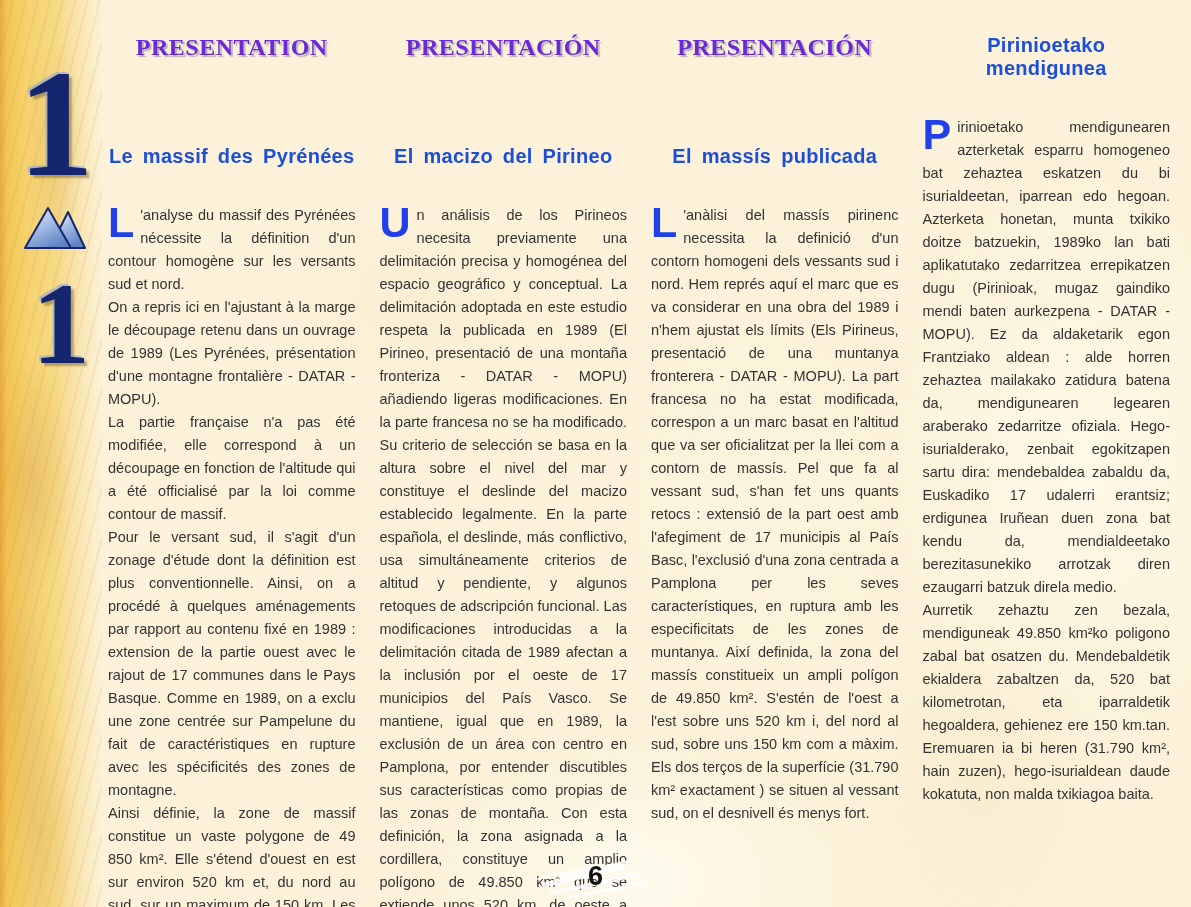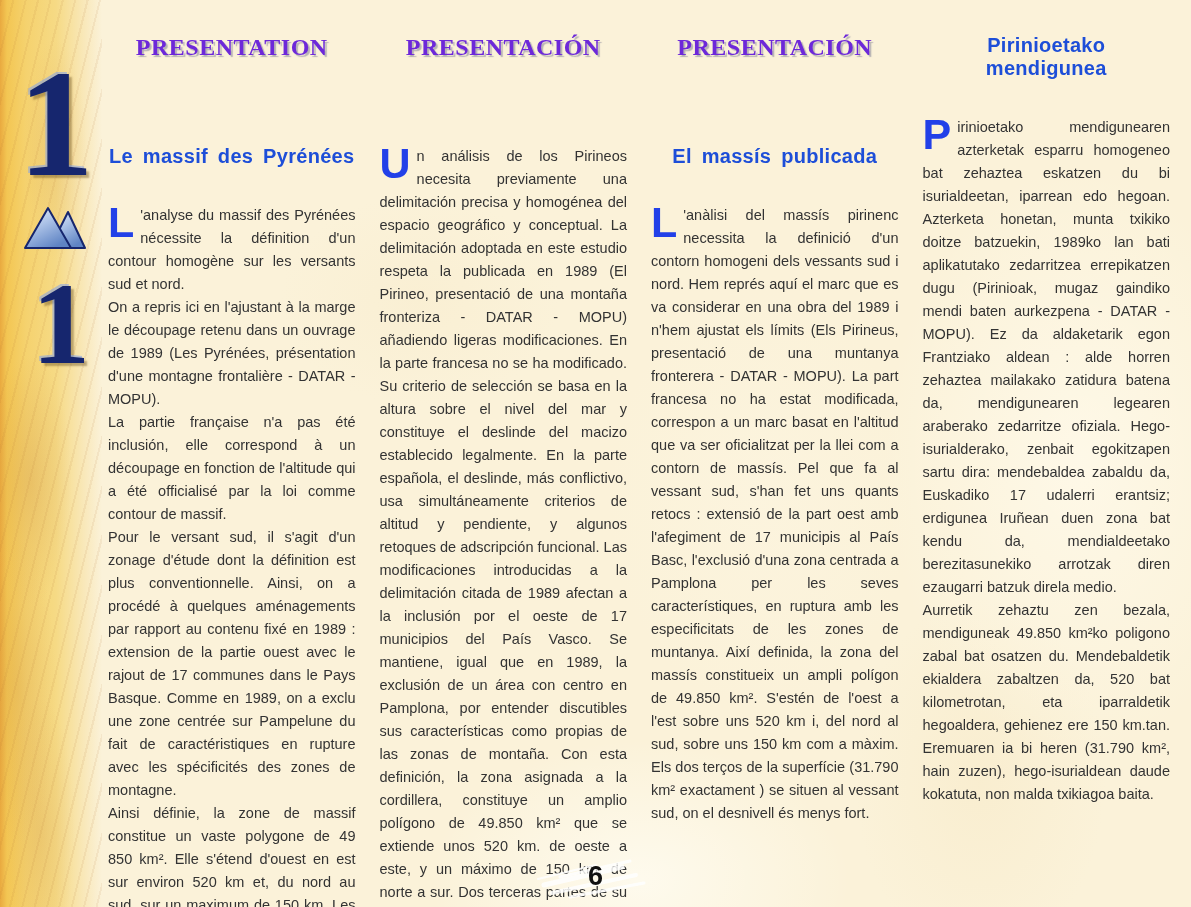--- a/index.html
+++ b/index.html
@@ -100,28 +100,29 @@
 </div>
 
 <div class="content">
 
   <section class="col" lang="fr">
     <h1>PRESENTATION</h1>
     <h2>Le massif des Pyrénées</h2>
     <div class="body">
       <p><span class="dropcap">L</span><span>'analyse du massif des Pyrénées nécessite la définition d'un contour homogène sur les versants sud et nord.</span></p>
       <p>On a repris ici en l'ajustant à la marge le découpage retenu dans un ouvrage de 1989 (Les Pyrénées, présentation d'une montagne frontalière - DATAR - MOPU).</p>
-      <p>La partie française n'a pas été inclusión, elle correspond à un découpage en fonction de l'altitude qui a été officialisé par la loi comme contour de massif.</p>
+      <p>La partie française n'a pas été modifiée, elle correspond à un découpage en fonction de l'altitude qui a été officialisé par la loi comme contour de massif.</p>
       <p>Pour le versant sud, il s'agit d'un zonage d'étude dont la définition est plus conventionnelle. Ainsi, on a procédé à quelques aménagements par rapport au contenu fixé en 1989 : extension de la partie ouest avec le rajout de 17 communes dans le Pays Basque. Comme en 1989, on a exclu une zone centrée sur Pampelune du fait de caractéristiques en rupture avec les spécificités des zones de montagne.</p>
       <p>Ainsi définie, la zone de massif constitue un vaste polygone de 49 850 km². Elle s'étend d'ouest en est sur environ 520 km et, du nord au sud, sur un maximum de 150 km. Les deux tiers de la superficie (31 790 km²) sont situés sur le versant sud où la dénivellation est moins forte.</p>
     </div>
   </section>
 
   <section class="col" lang="es">
     <h1>PRESENTACIÓN</h1>
+    <h2>El macizo del Pirineo</h2>
     <div class="body">
       <p><span class="dropcap">U</span><span>n análisis de los Pirineos necesita previamente una delimitación precisa y homogénea del espacio geográfico y conceptual. La delimitación adoptada en este estudio respeta la publicada en 1989 (El Pirineo, presentació de una montaña fronteriza - DATAR - MOPU) añadiendo ligeras modificaciones. En la parte francesa no se ha modificado. Su criterio de selección se basa en la altura sobre el nivel del mar y constituye el deslinde del macizo establecido legalmente. En la parte española, el deslinde, más conflictivo, usa simultáneamente criterios de altitud y pendiente, y algunos retoques de adscripción funcional. Las modificaciones introducidas a la delimitación citada de 1989 afectan a la inclusión por el oeste de 17 municipios del País Vasco. Se mantiene, igual que en 1989, la exclusión de un área con centro en Pamplona, por entender discutibles sus características como propias de las zonas de montaña. Con esta definición, la zona asignada a la cordillera, constituye un amplio polígono de 49.850 km² que se extiende unos 520 km. de oeste a este, y un máximo de 150 km. de norte a sur. Dos terceras partes de su superficie (concretamente 31.790 km²) están situadas en la parte española, que presenta un relieve más variado.</span></p>
     </div>
   </section>
 
   <section class="col" lang="ca">
     <h1>PRESENTACIÓN</h1>
     <h2>El massís publicada</h2>
     <div class="body">
       <p><span class="dropcap">L</span><span>'anàlisi del massís pirinenc necessita la definició d'un contorn homogeni dels vessants sud i nord. Hem représ aquí el marc que es va considerar  en una obra del 1989 i n'hem ajustat els límits (Els Pirineus, presentació de una muntanya fronterera - DATAR - MOPU). La part francesa no ha estat modificada, correspon a un marc basat en l'altitud que va ser oficialitzat per la llei com a contorn de massís. Pel que fa al vessant sud, s'han fet uns quants retocs : extensió de la part oest amb l'afegiment de 17 municipis al País Basc, l'exclusió d'una zona centrada a Pamplona per les seves característiques, en ruptura amb les especificitats de les zones de muntanya. Així definida, la zona del massís constitueix un ampli polígon de 49.850 km². S'estén de l'oest a l'est sobre uns 520 km i, del nord al sud, sobre uns 150 km com a màxim. Els dos terços de la superfície (31.790 km² exactament ) se situen al vessant sud, on el desnivell és menys fort.</span></p>

